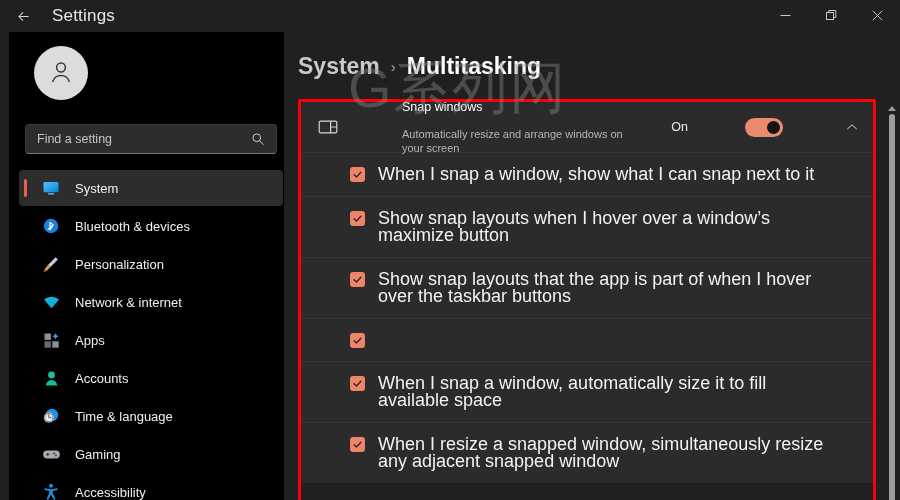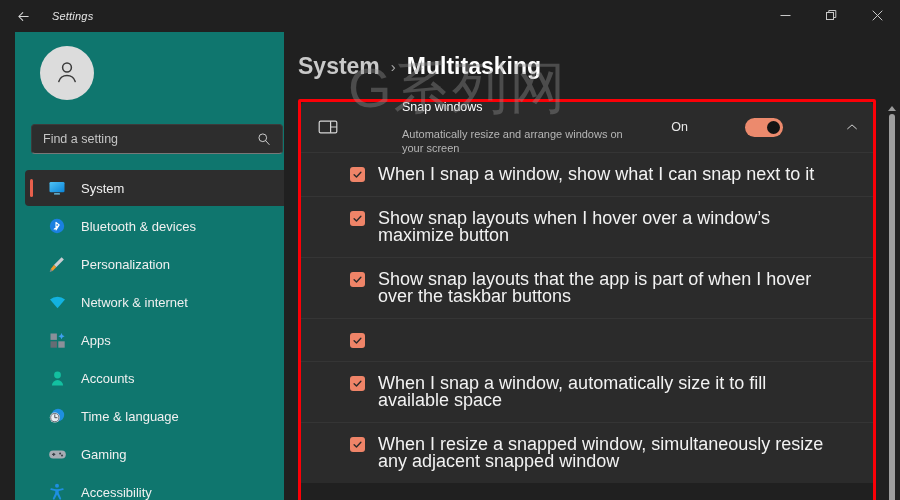--- a/index.html
+++ b/index.html
@@ -17,32 +17,32 @@
     background:#202020;
     display:flex; align-items:center;
   }
   .back-btn {
     width:34px; height:30px; margin-left:6px;
     display:flex; align-items:center; justify-content:center;
     border-radius:4px; color:#d8d8d8;
   }
   .back-btn svg { display:block; }
   .app-title {
-    margin-left:12px; font-size:11px; color:#e6e6e6; letter-spacing:.2px;font-style:italic;
+    margin-left:12px; font-size:17px; color:#e6e6e6; letter-spacing:.2px;
   }
   .wincontrols { margin-left:auto; display:flex; height:32px; }
   .wc {
     width:46px; height:32px; display:flex; align-items:center; justify-content:center;
     color:#c8c8c8;
   }
 
   
   .sidebar {
-    position:absolute; top:32px; left:15px; width:284px; height:468px;
-    background:#0f766e;
+    position:absolute; top:32px; left:9px; width:284px; height:468px;
+    background:#000000;
     padding:0 10px;
   }
   .avatar {
     width:54px; height:54px; border-radius:50%;
     background:#dcdcdc; margin:14px 0 0 15px;
     display:flex; align-items:center; justify-content:center;
   }
   .search-wrap {
     margin:24px 6px 0 6px; position:relative;
     height:30px; background:#2d2d2d;

